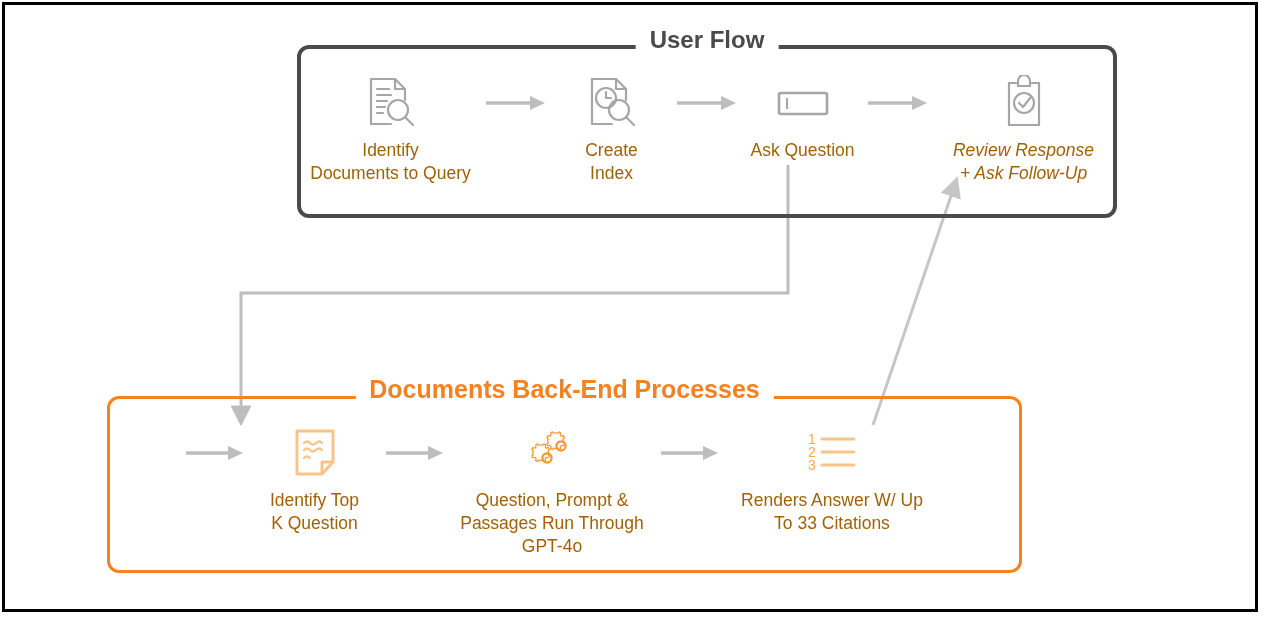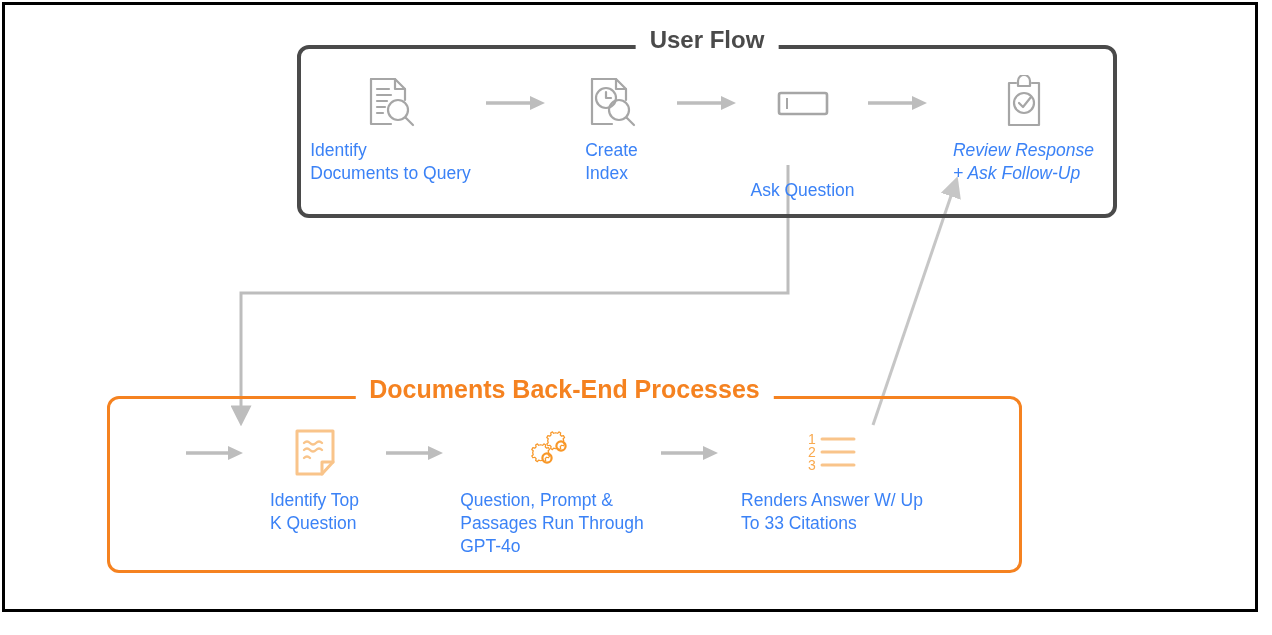--- a/index.html
+++ b/index.html
@@ -100,22 +100,22 @@
     align-items: center;
   }
   .step-icon {
     height: 56px;
     display: flex;
     align-items: center;
     justify-content: center;
     margin-bottom: 8px;
   }
   .step-label {
-    text-align: left;
-    color: #3b82f6;
+    text-align: center;
+    color: #a16207;
     font-size: 17.5px;
     line-height: 1.30;
     white-space: pre-line;
   }
 
   .arrow {
     display: flex;
     align-items: center;
     justify-content: center;
     height: 56px;
@@ -123,21 +123,21 @@
   }
 
   
   .userflow-steps {
     left: 297px;
     top: 75px;
     width: 820px;
   }
   .uf-s1 { width: 185px; }
   .uf-s2 { width: 125px; }
-  .uf-s3 { width: 125px; gap: 40px; }
+  .uf-s3 { width: 125px; }
   .uf-s4 { width: 185px; font-style: italic; }
   .uf-a  { width: 66px; }
 
   
   .backend-steps {
     left: 107px;
     top: 425px;
     width: 915px;
   }
   .be-s1 { width: 210px; }

